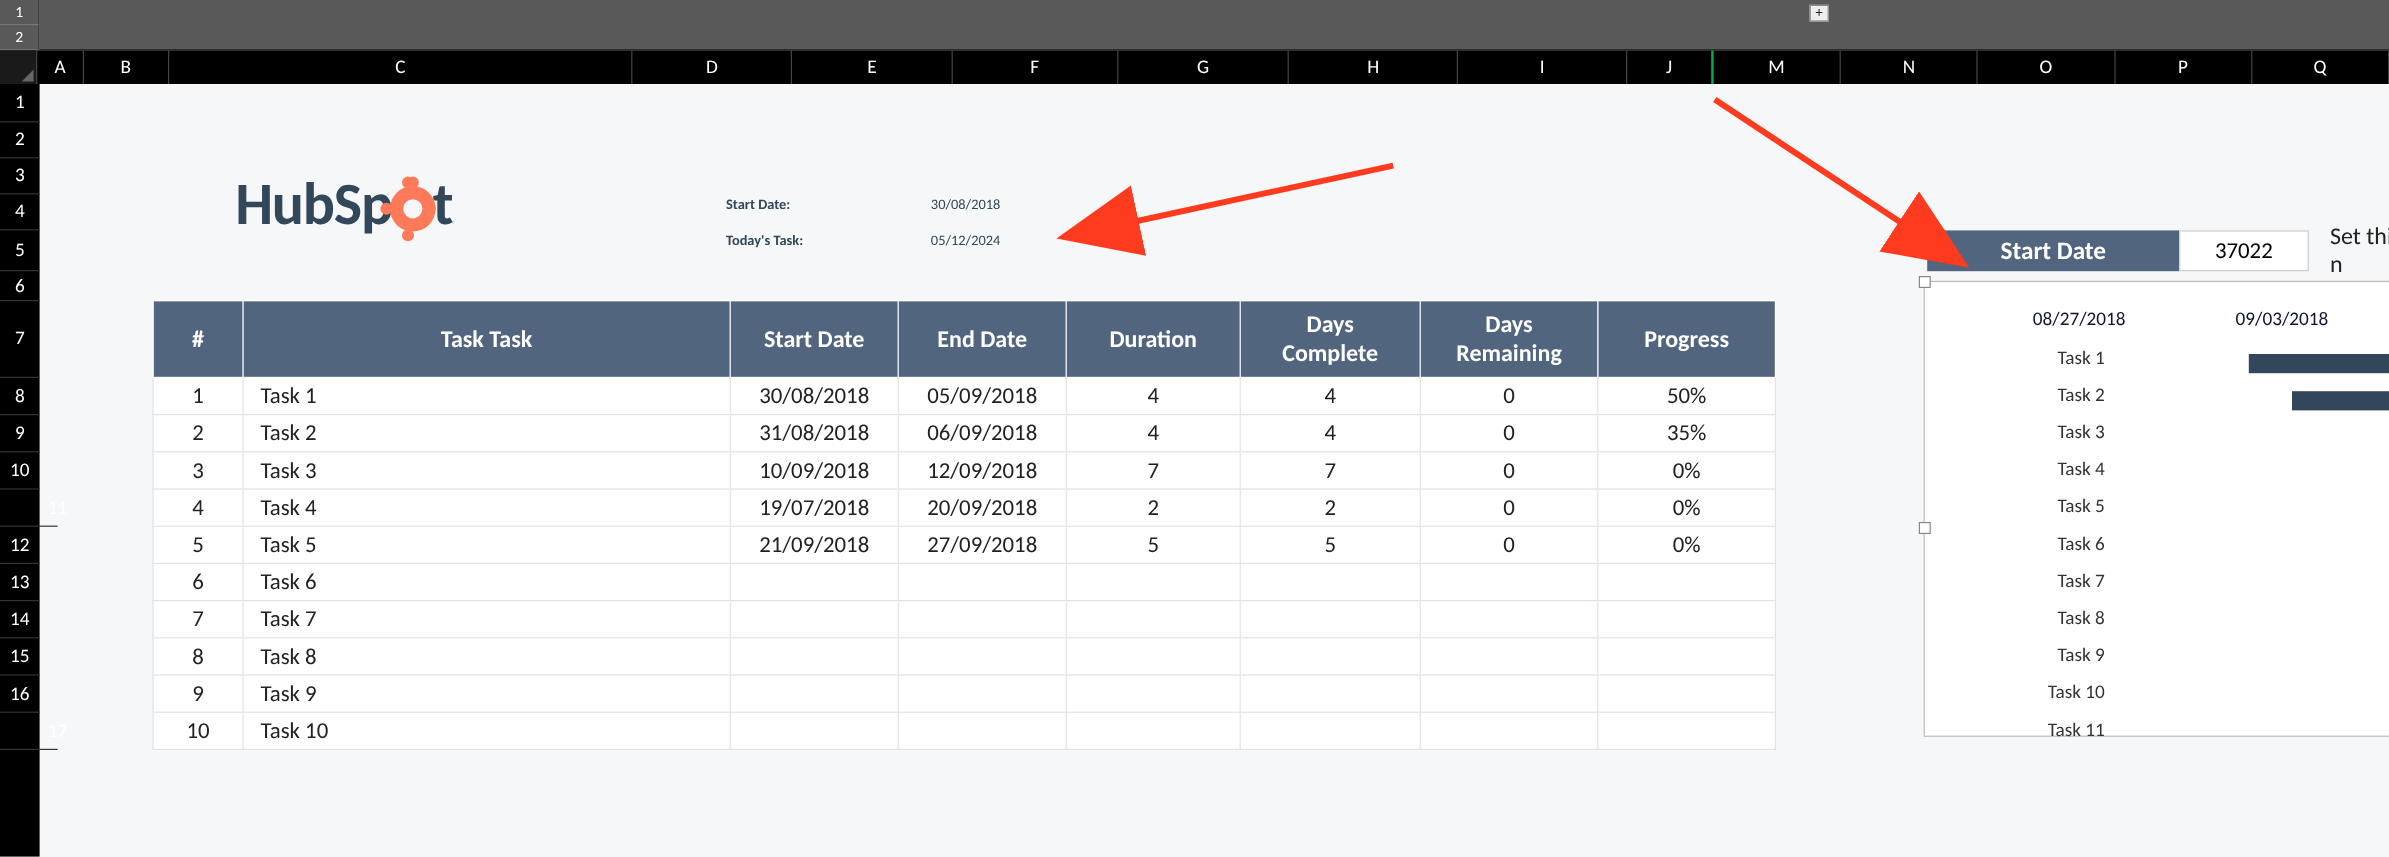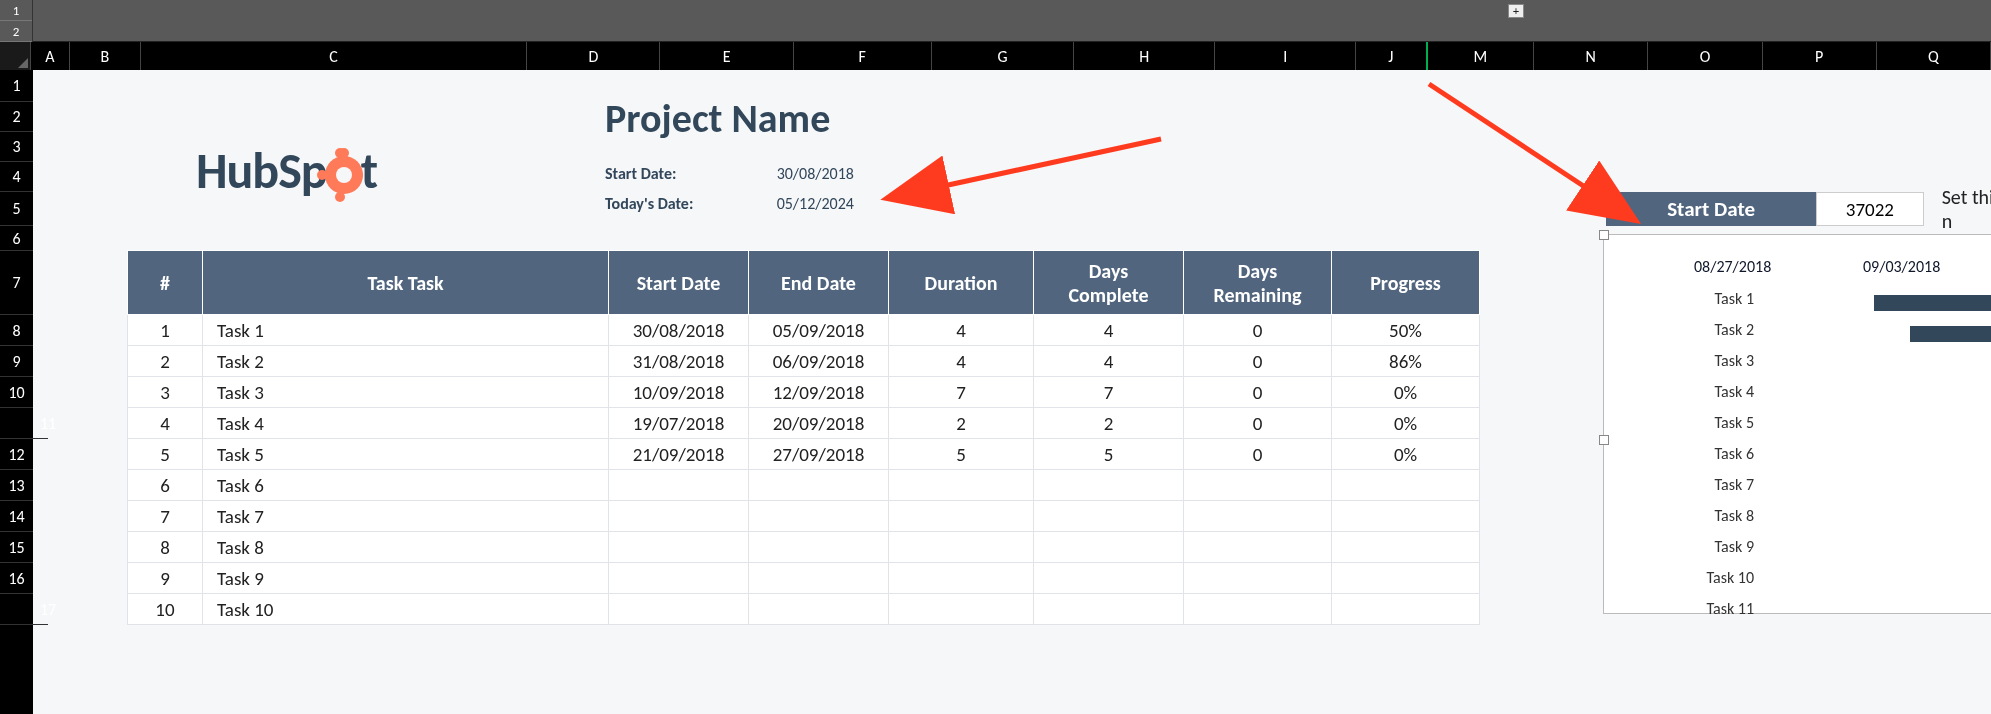--- a/index.html
+++ b/index.html
@@ -94,21 +94,21 @@
   .logo .cog .hole {
     position: absolute; top: 11px; left: 11px;
     width: 16px; height: 16px; background: #f5f7f8; border-radius: 50%;
   }
   .proj-title {
     position: absolute; left: 524px; top: 24px;
     font-size: 40px; font-weight: 700; color: #33475b;
   }
   .meta {
     position: absolute; left: 524px;
-    font-size: 16px; color: #33475b;
+    font-size: 12px; color: #33475b;
   }
   .meta.start { top: 94px; }
   .meta.today { top: 124px; }
   .meta b { font-weight: 700; display: inline-block; width: 168px; }
   .grid {
     position: absolute; left: 46px; top: 180px;
     border-collapse: collapse;
   }
   .grid th {
     background: #51657e; color: #fff; font-size: 20px;
@@ -213,28 +213,27 @@
     <div class="rh" style="height: 31px;">16</div>
     <div class="rh" style="height: 31px; padding-left: 48px;">17</div>
   </div>
 
 <div class="sheet">
 
   <div class="logo">
     <span>HubSp</span><span class="cog"><span class="hole"></span></span><span>t</span>
   </div>
 
-  <div class="proj-title">Project Name</div>
 
   <div class="meta start">
     <b>Start Date:</b>
     <span>30/08/2018</span>
   </div>
   <div class="meta today">
-    <b>Today's Date:</b>
+    <b>Today's Task:</b>
     <span>05/12/2024</span>
   </div>
 
   <table class="grid">
     <thead>
         <tr id="grid-headers">
           <th style="width: 75px; height: 64px;">#</th>
           <th style="width: 406px; height: 64px;">Task Task</th>
           <th style="width: 140px; height: 64px;">Start Date</th>
           <th style="width: 140px; height: 64px;">End Date</th>
@@ -256,21 +255,21 @@
           <td>50%</td>
         </tr>
         <tr>
           <td>2</td>
           <td class="tn">Task 2</td>
           <td>31/08/2018</td>
           <td>06/09/2018</td>
           <td>4</td>
           <td>4</td>
           <td>0</td>
-          <td>86%</td>
+          <td>35%</td>
         </tr>
         <tr>
           <td>3</td>
           <td class="tn">Task 3</td>
           <td>10/09/2018</td>
           <td>12/09/2018</td>
           <td>7</td>
           <td>7</td>
           <td>0</td>
           <td>0%</td>

